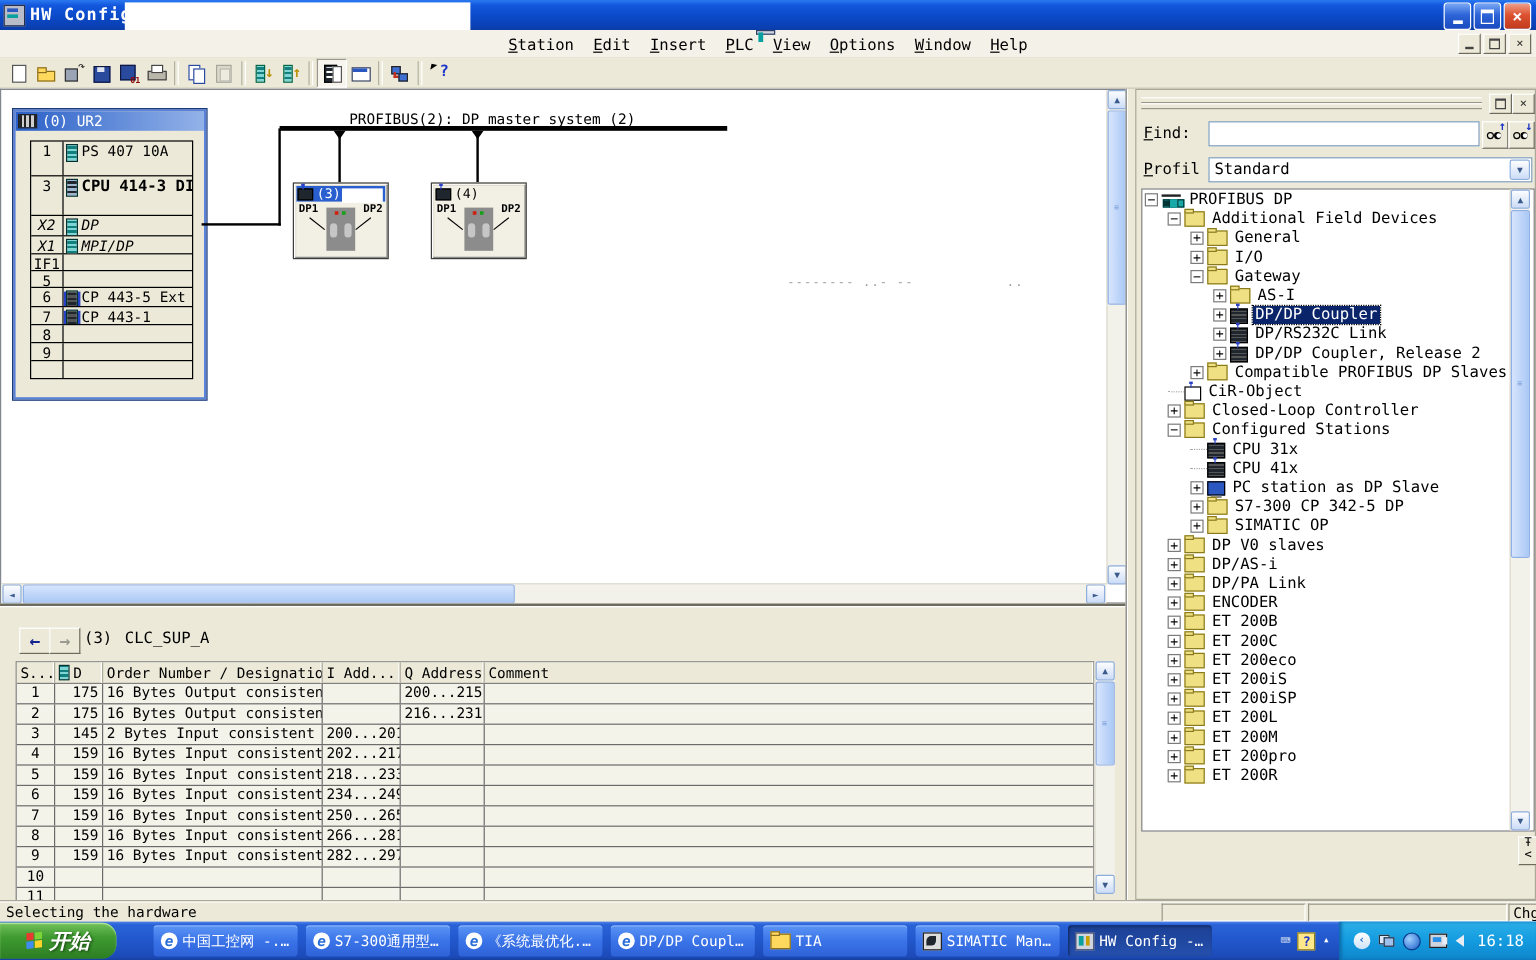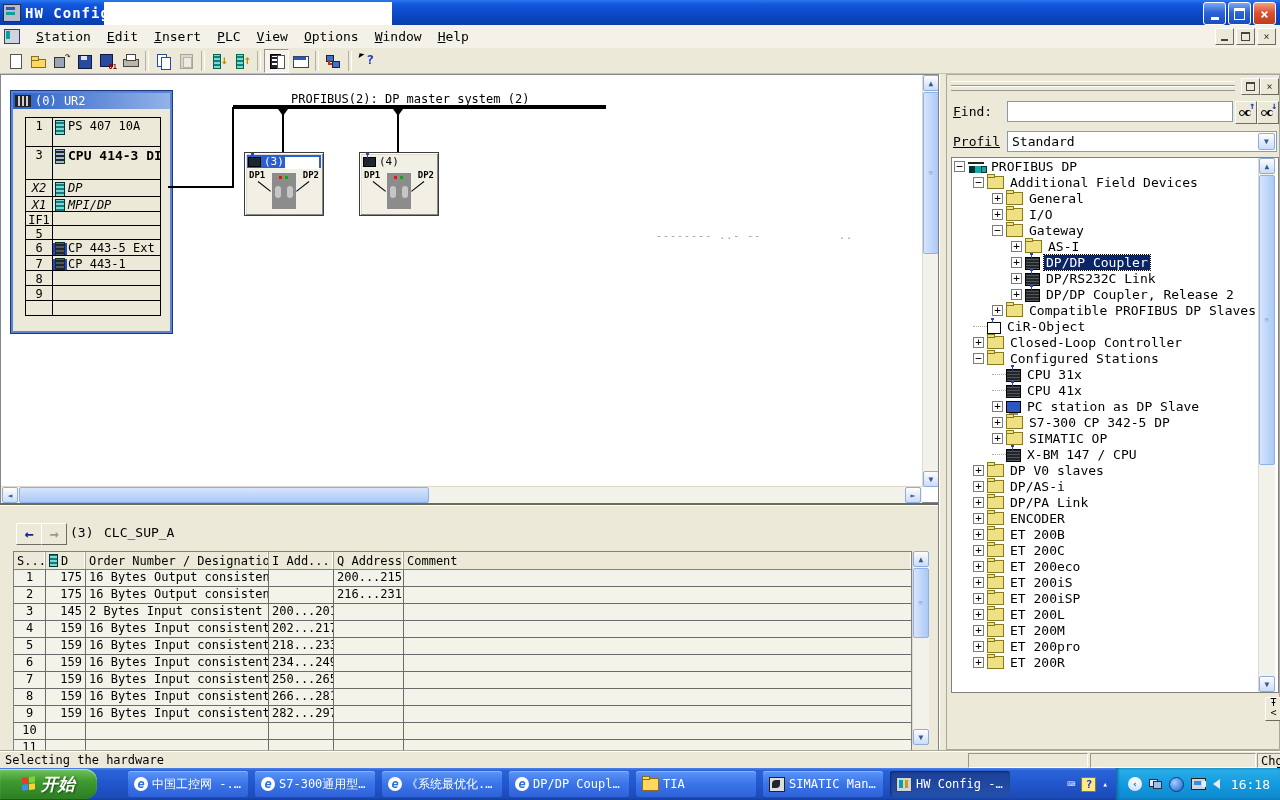--- a/index.html
+++ b/index.html
@@ -18,21 +18,21 @@
   .winbtns{position:absolute;right:4px;top:2px;display:flex;gap:2px;}
   .wbtn{width:21px;height:21px;border-radius:3px;border:1px solid #fff;display:flex;align-items:center;justify-content:center;
         color:#fff;font-weight:bold;font-size:12px;}
   .wbtn.blue{background:linear-gradient(180deg,#7aa7f5,#2d64d8 45%,#1b4bc0);}
   .wbtn.red{background:linear-gradient(180deg,#f0a088,#dd5230 45%,#c03a1c);font-size:14px;}
   .g-min{display:block;width:8px;height:3px;background:#fff;margin-top:9px;}
   .g-restore{display:block;width:9px;height:8px;border:1px solid #fff;border-top:3px solid #fff;background:transparent;}
 
   
   .menubar{position:absolute;left:0;top:25px;width:1280px;height:23px;background:#f3f1e8;border-bottom:1px solid #d4d0c0;
-           display:flex;align-items:center;font-size:13px;}
+           display:flex;align-items:center;font-size:13px;flex-direction:column;}
   .mdi-icon{width:14px;height:13px;margin:0 8px 0 4px;background:#cfd4de;border:1px solid #30406a;position:relative;}
   .mdi-icon:before{content:"";position:absolute;left:1px;top:1px;width:4px;height:8px;background:#0aa0a0;}
   .menu-item{padding:2px 8px;cursor:default;}
   .menu-item u{text-decoration:underline;}
   .mdi-controls{position:absolute;right:4px;top:3px;display:flex;gap:2px;}
   .mbtn{width:17px;height:15px;background:#ece9d8;border:1px solid;border-color:#fff #6d6a5e #6d6a5e #fff;
         display:flex;align-items:center;justify-content:center;font-size:10px;color:#333;}
   .g-min2{width:7px;height:2px;background:#444;margin-top:7px;}
   .g-rest2{width:7px;height:6px;border:1px solid #444;border-top:2px solid #444;}
 
@@ -633,21 +633,21 @@
     <div class="mbtn" style="position:absolute;left:294px;top:3px;">
         <span class="g-rest2"></span>
       </div>
     <div class="mbtn" style="position:absolute;left:313px;top:3px;">×</div>
 
     <span class="cat-label accel" style="left:6px;top:29px;text-align:right;"><u>F</u>ind:</span>
     <input class="cat-input" style="left: 60px; top: 26px; width: 226px; height: 21px;" value="">
     <div class="binoc up" style="left:288px;top:26px;"></div>
     <div class="binoc dn" style="left:310px;top:26px;"></div>
 
-    <span class="cat-label accel" style="left:6px;top:59px;text-decoration:underline;"><u>P</u>rofil</span>
+    <span class="cat-label accel" style="left:6px;top:59px;"><u>P</u>rofil</span>
     <div class="combo" style="left:60px;top:56px;width:270px;height:21px;">
       <span class="combo-text">Standard</span>
       <span class="combo-btn">▼</span>
     </div>
 
     <div class="tree" id="tree">
         <div class="trow">
           <span style="width: 2px; flex: 0 0 auto;"></span>
           <span class="texp">−</span>
           <span class="nicon nicon-net">
@@ -750,26 +750,20 @@
           <span style="width: 40px; flex: 0 0 auto;"></span>
           <span class="texp">+</span>
           <span class="nicon nicon-folder"></span>
           <span class="tlabel">S7-300 CP 342-5 DP</span>
         </div>
         <div class="trow">
           <span style="width: 40px; flex: 0 0 auto;"></span>
           <span class="texp">+</span>
           <span class="nicon nicon-folder"></span>
           <span class="tlabel">SIMATIC OP</span>
-        </div>
-        <div class="trow">
-          <span style="width: 40px; flex: 0 0 auto;"></span>
-          <span style="width: 14px; flex: 0 0 auto; border-bottom: 1px dotted rgb(170, 170, 170); height: 1px;"></span>
-          <span class="nicon nicon-dev"></span>
-          <span class="tlabel">X-BM 147 / CPU</span>
         </div>
         <div class="trow">
           <span style="width: 21px; flex: 0 0 auto;"></span>
           <span class="texp">+</span>
           <span class="nicon nicon-folder"></span>
           <span class="tlabel">DP V0 slaves</span>
         </div>
         <div class="trow">
           <span style="width: 21px; flex: 0 0 auto;"></span>
           <span class="texp">+</span>

